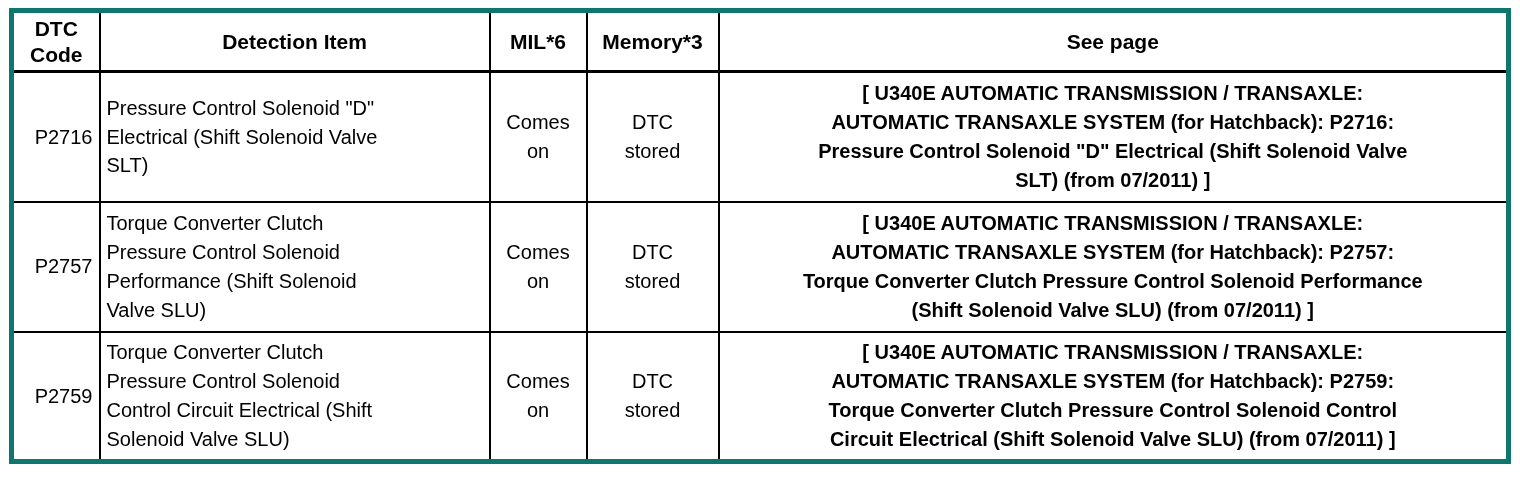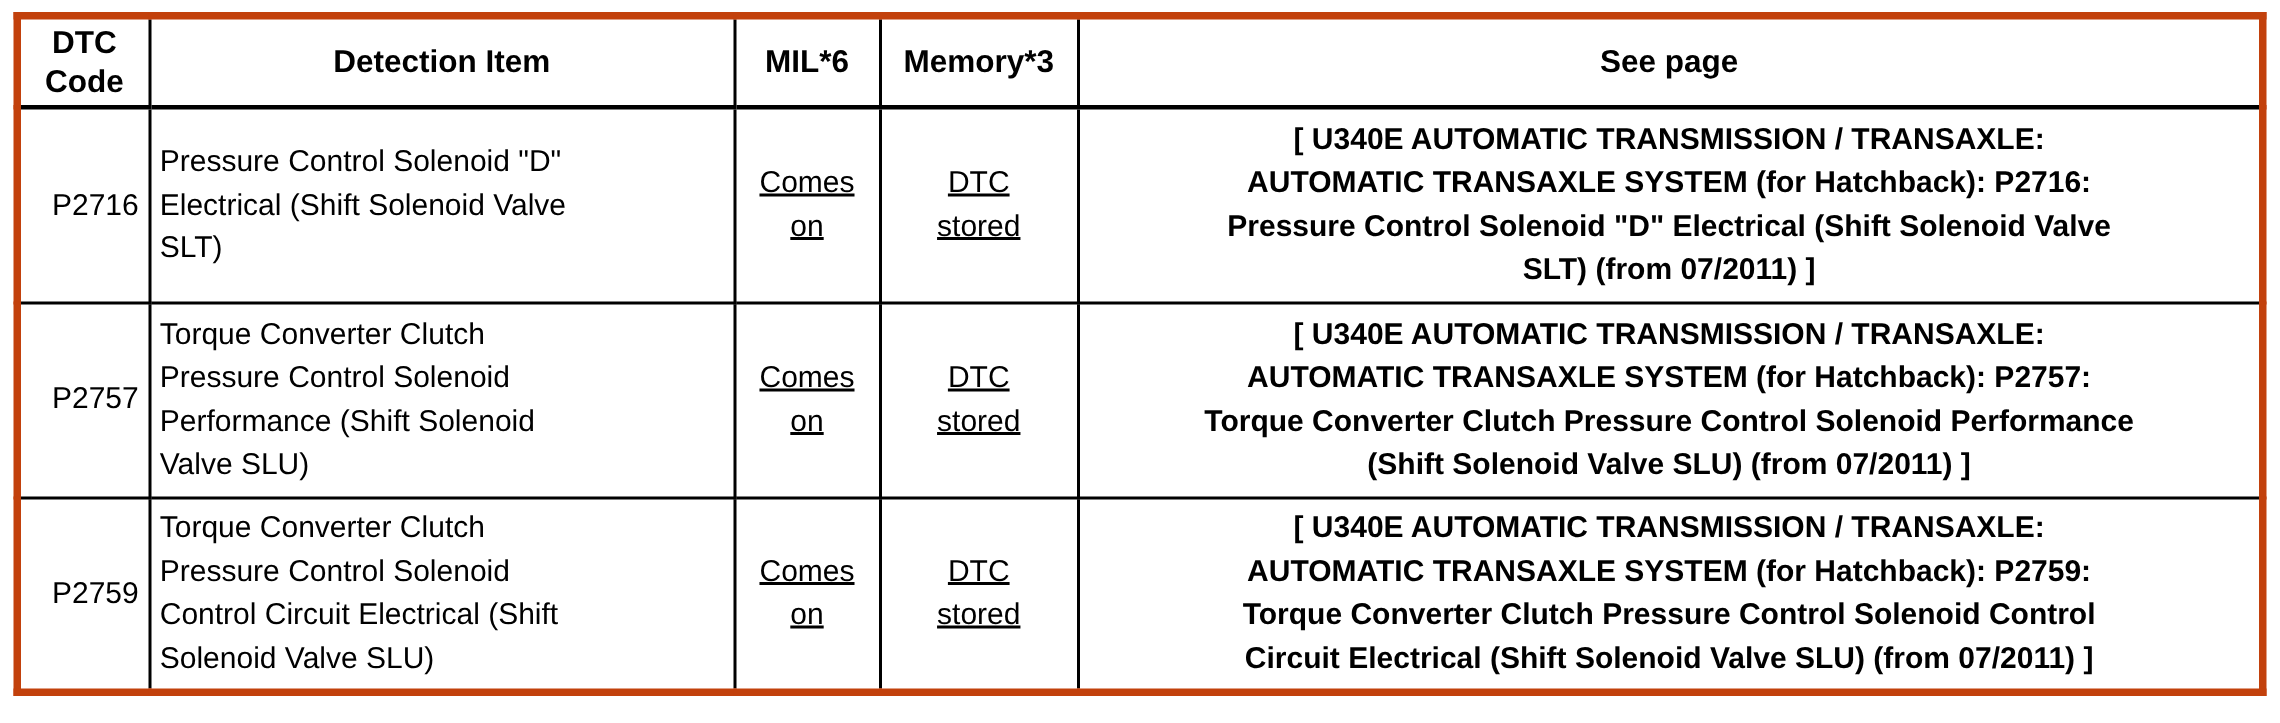--- a/index.html
+++ b/index.html
@@ -14,21 +14,21 @@
     height: 482px;
     box-sizing: border-box;
     padding: 8px 9px;
     background: #ffffff;
   }
   table.dtc-table {
     border-collapse: collapse;
     table-layout: fixed;
     width: 100%;
     height: 360px;
-    border: 5px solid #c2410c;
+    border: 5px solid #0f766e;
   }
   .dtc-table th, .dtc-table td {
     border: 2px solid #000000;
     box-sizing: border-box;
     padding: 3px 6px;
     vertical-align: middle;
     overflow: hidden;
   }
   .dtc-table thead th {
     border-bottom-width: 3px;
@@ -56,21 +56,20 @@
   }
   .cell-item {
     text-align: left;
     padding-left: 9px;
     padding-right: 10px;
     white-space: pre-line;
   }
   .cell-mil, .cell-mem {
     text-align: center;
     white-space: pre-line;
-    text-decoration: underline;
   }
   .cell-page {
     text-align: center;
     font-weight: bold;
     white-space: pre-line;
     line-height: 1.47;
     padding-left: 14px;
     padding-right: 14px;
   }
 </style>

